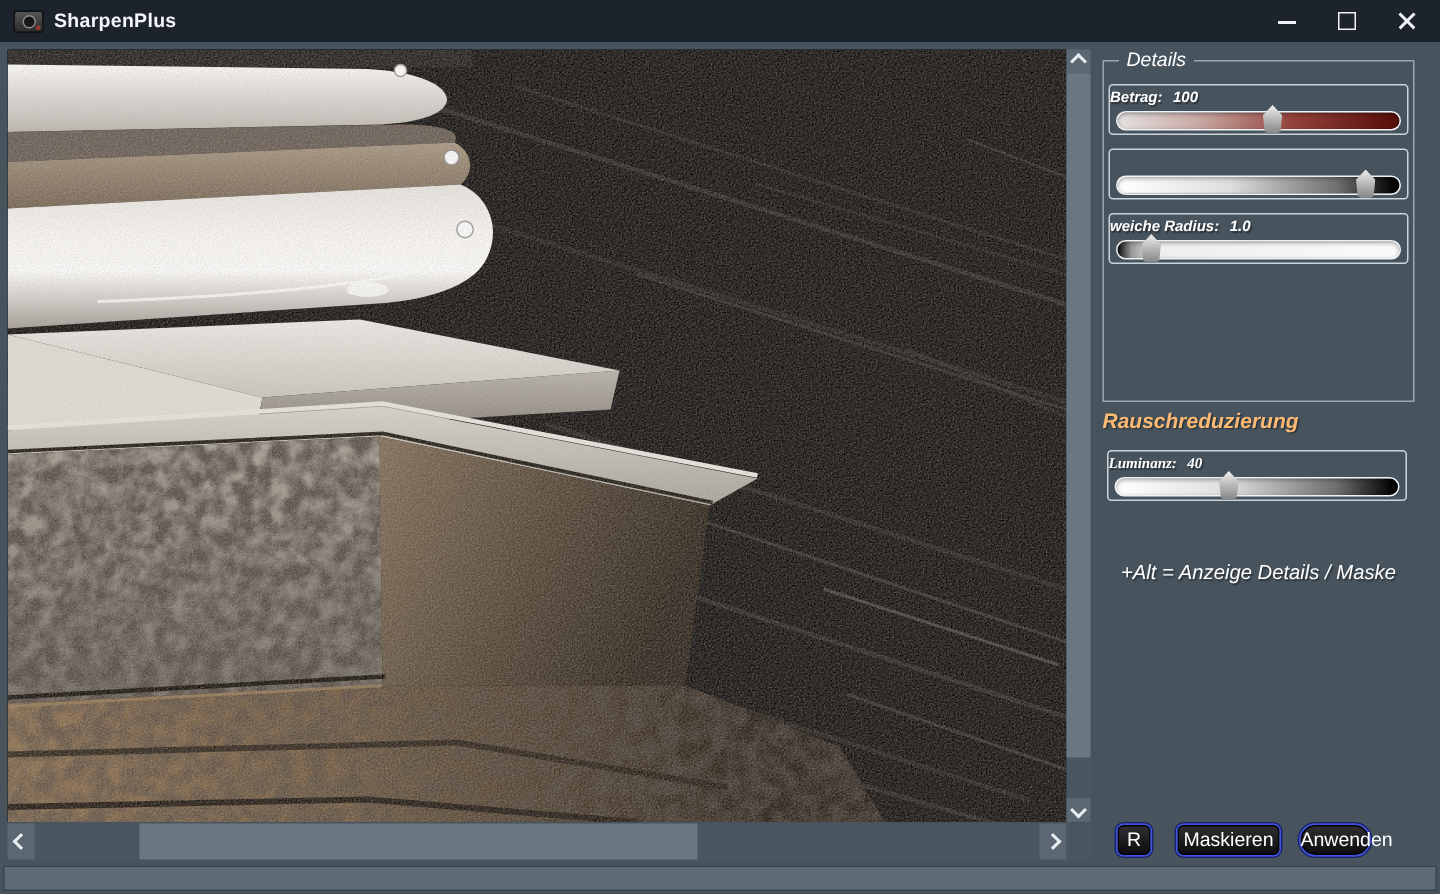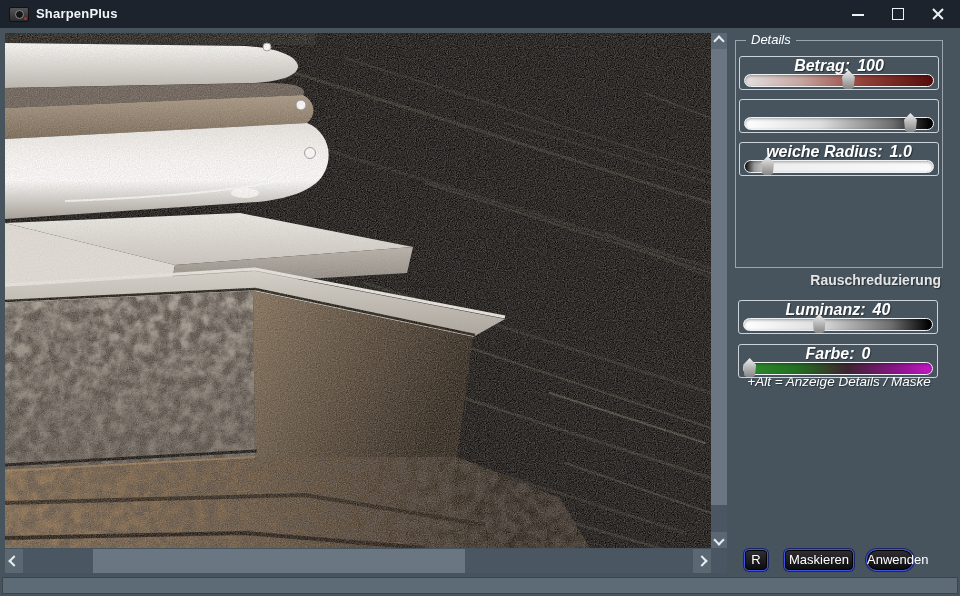--- a/index.html
+++ b/index.html
@@ -32,33 +32,33 @@
   .chev{width:6px;height:6px;border-left:2px solid #e8edf0;border-bottom:2px solid #e8edf0;}
   .chev.up{transform:rotate(135deg);} .chev.down{transform:rotate(-45deg);}
   .chev.left{transform:rotate(45deg);} .chev.right{transform:rotate(-135deg);}
   .vscroll .arrow-btn{width:16px;height:16px;} .hscroll .arrow-btn{width:18px;height:24px;}
   
   .groupbox{position:absolute;left:735px;top:40px;width:206px;height:226px;border:1px solid #9aa5ad;}
   .group-label{position:absolute;left:10px;top:-9px;background:#47545e;padding:0 5px;color:#fff;
                font-size:13px;font-weight:normal;font-style:italic;}
   .slider-stack{position:absolute;left:0;top:15px;width:100%;}
   .sbox{position:relative;height:32px;margin:0 3px 9px 3px;border:1px solid #ccd4da;border-radius:3px;}
-  .scap{text-align:center;color:#fff;font-size:16px;font-weight:bold;font-style:italic;line-height:15px;
+  .scap{color:#fff;font-size:10px;font-weight:bold;font-style:italic;line-height:15px;
         padding-top:1px;text-shadow:1px 1px 1px rgba(0,0,0,.45);}
   .scap .val{margin-left:7px;}
   .strack{position:absolute;left:4px;right:4px;top:17px;height:11px;border:1px solid #eef2f4;border-radius:7px;
           box-shadow:inset 0 1px 3px rgba(0,0,0,.35);}
   .sthumb{position:absolute;top:-5px;width:14px;height:19px;
           clip-path:polygon(50% 0%,96% 36%,88% 93%,72% 100%,28% 100%,12% 93%,4% 36%);
           background:linear-gradient(180deg,#f0f0f0 0%,#bdbdbd 45%,#868686 100%);
           filter:drop-shadow(0 0 1px rgba(0,0,0,.9));}
   .noise-section{position:absolute;left:735px;top:266px;width:206px;}
-  .noise-heading{text-align:right;color:#e5e5e5;font-size:14px;font-weight:bold;margin:6px 0 12px 0;
+  .noise-heading{text-align:left;color:#fdba74;font-size:14px;font-weight:bold;font-style:italic;margin:6px 0 12px 0;
                  text-shadow:1px 1px 1px rgba(0,0,0,.45);}
-  .noise-section .sbox{margin-bottom:10px;}
+  .noise-section .sbox{margin-bottom:10px;font-family:Liberation Serif, serif;}
   .hint{position:absolute;left:725px;top:374px;width:228px;text-align:center;color:#fff;
         font-size:13.5px;font-style:italic;text-shadow:1px 1px 1px rgba(0,0,0,.4);}
   
   .btn{position:absolute;top:549px;height:22px;box-sizing:border-box;border:1px solid #4052e0;border-radius:5px;
        background:linear-gradient(180deg,#303034,#0b0b0d);color:#fff;font-family:"Liberation Sans",sans-serif;
        font-size:13px;text-align:center;line-height:19px;box-shadow:0 0 0 1px #18246e,inset 0 0 0 1px #000;}
   .btn-r{left:744px;width:24px;} .btn-cancel{left:784px;width:70px;} .btn-apply{left:866px;width:48px;border-radius:11px;}
   
   .statusbar{position:absolute;left:2px;top:577px;width:954px;height:15px;background:#5d6b77;
              border:1px solid #3a444d;}
@@ -251,26 +251,20 @@
 
 <div class="noise-section">
   <div class="noise-heading">Rauschreduzierung</div>
   <div id="noiseSliders">
       <div class="sbox">
         <div class="scap"><span>Luminanz:</span><span class="val">40</span></div>
         <div class="strack" style="background: linear-gradient(90deg, rgb(255, 255, 255) 0%, rgb(222, 222, 222) 40%, rgb(111, 111, 111) 78%, rgb(3, 3, 3) 98%);">
           <div class="sthumb" style="left: calc(40% - 7px);"></div>
         </div>
       </div>
-      <div class="sbox">
-        <div class="scap"><span>Farbe:</span><span class="val">0</span></div>
-        <div class="strack" style="background: linear-gradient(90deg, rgb(46, 140, 46) 0%, rgb(34, 111, 34) 28%, rgb(61, 35, 48) 55%, rgb(140, 21, 140) 82%, rgb(197, 23, 197) 100%);">
-          <div class="sthumb" style="left: calc(3% - 7px);"></div>
-        </div>
-      </div>
     </div>
 </div>
 
 <div class="hint">+Alt = Anzeige Details / Maske</div>
 
 <div class="btn btn-r">R</div>
 <div class="btn btn-cancel">Maskieren</div>
 <div class="btn btn-apply">Anwenden</div>
 
 <div class="statusbar"></div>

